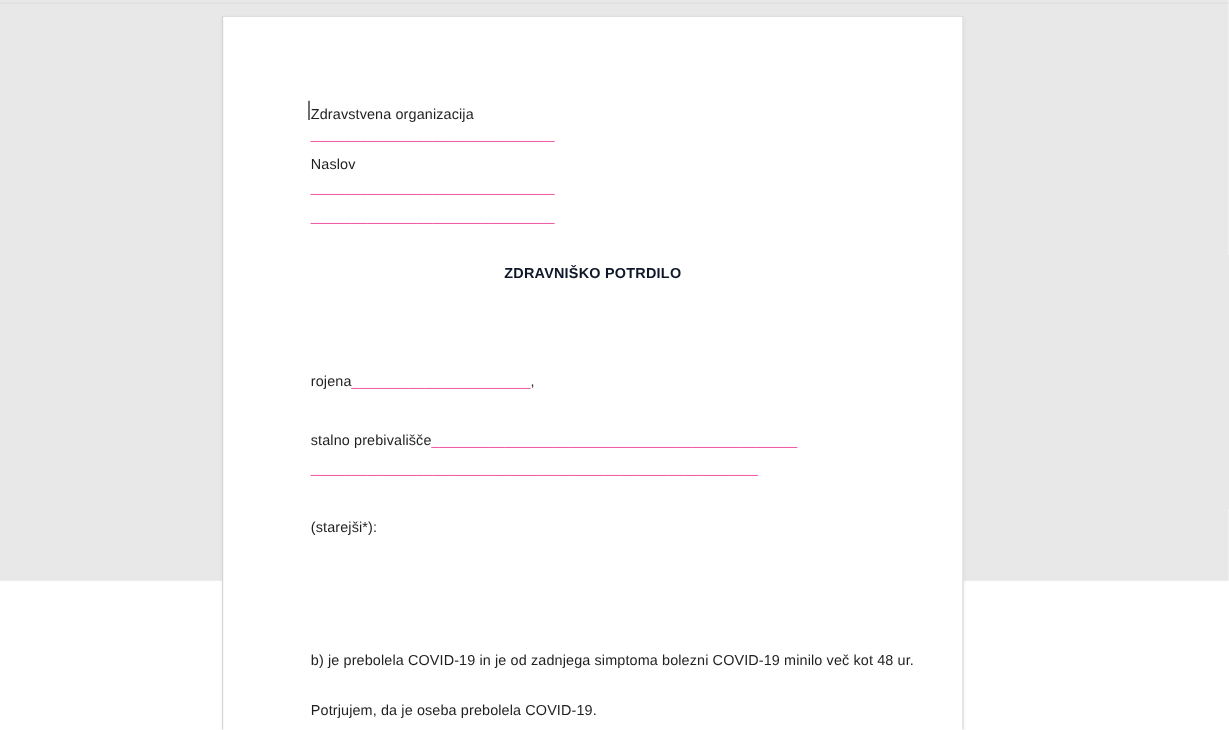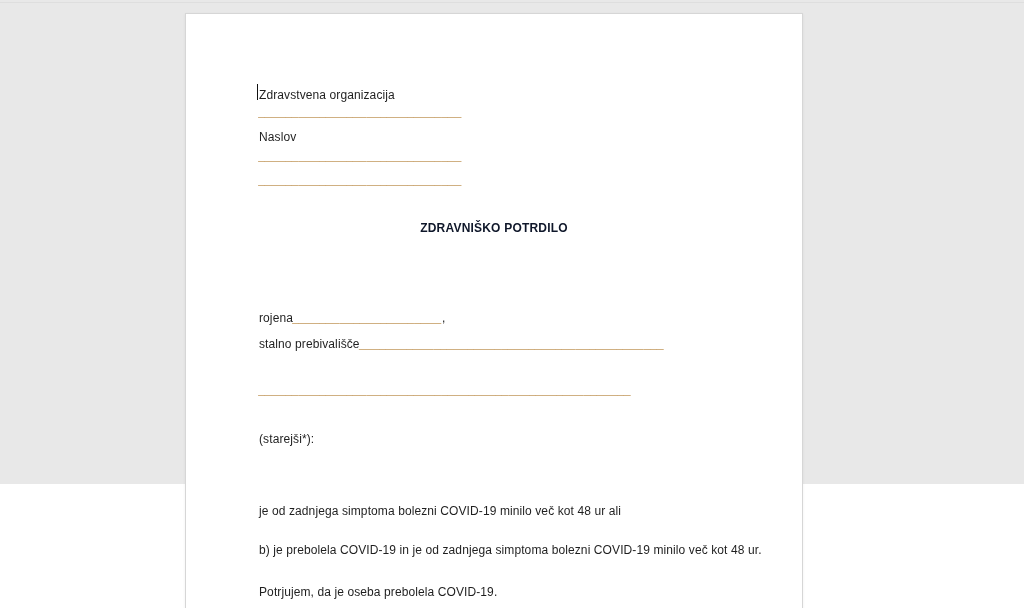--- a/index.html
+++ b/index.html
@@ -36,22 +36,21 @@
   .line {
     position: absolute;
     left: 73px;
     font-size: 12px;
     line-height: 16px;
     color: #1f1f1f;
     white-space: nowrap;
     letter-spacing: 0.1px;
   }
   .blank {
-    color: #a16207;
-    font-style: italic;
+    color: #ec4899;
   }
   .title-line {
     position: absolute;
     left: 0;
     width: 100%;
     text-align: center;
     font-size: 12px;
     line-height: 16px;
     font-weight: bold;
     color: #0f172a;
@@ -86,29 +85,28 @@
 
     <div class="line blank" style="top:158px">______________________________</div>
 
     <div class="title-line" style="top:206px">ZDRAVNIŠKO POTRDILO</div>
 
 
     <div class="line" style="top:296px">
       <span>rojena</span><span class="blank">______________________</span><span>,</span>
     </div>
 
-    <div class="line" style="top:322px">
+    <div class="line" style="top:345px">
       <span>stalno prebivališče</span><span class="blank">_____________________________________________</span>
     </div>
 
     <div class="line blank" style="top:368px">_______________________________________________________</div>
 
     <div class="line" style="top:417px">(starejši*):</div>
 
 
-    <div class="line" style="top:489px">je od zadnjega simptoma bolezni COVID-19 minilo več kot 48 ur ali</div>
 
     <div class="line" style="top:528px">b) je prebolela COVID-19 in je od zadnjega simptoma bolezni COVID-19 minilo več kot 48 ur.</div>
 
     <div class="line" style="top:570px">Potrjujem, da je oseba prebolela COVID-19.</div>
 
   </div>
 </div>
 
 </body></html>

